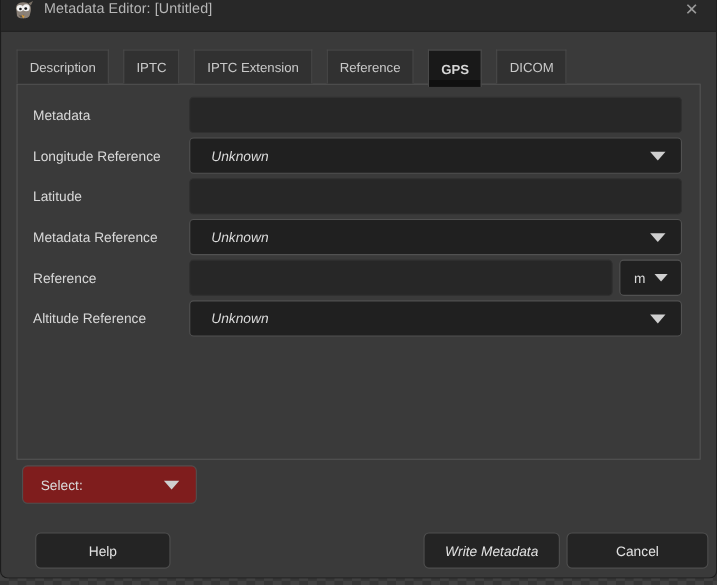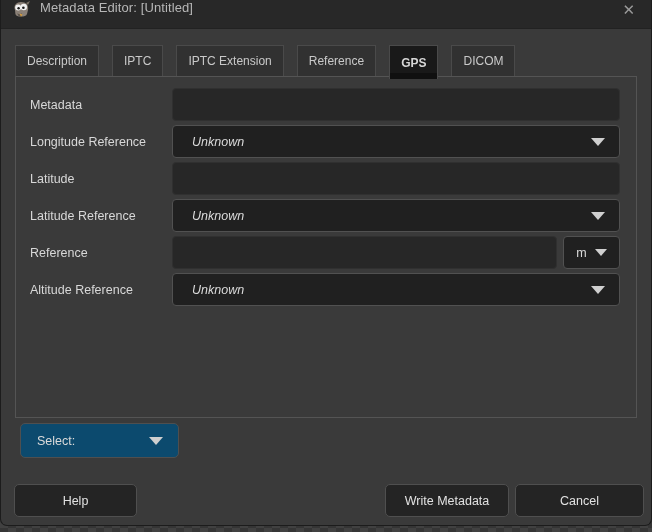--- a/index.html
+++ b/index.html
@@ -59,38 +59,38 @@
     border-top:8px solid #cfcfcf; flex:none;
   }
   .unit-combo {
     width:57px; flex:none; margin-left:6px; justify-content:center;
     padding:0 8px; gap:8px;
   }
   .unit-combo .arrow { border-left-width:6px; border-right-width:6px; border-top-width:7px; }
   
   .select-row { margin:5px 14px 0 19px; }
   .select-combo {
-    width:159px; height:35px; background:#0c4a6e; border:1px solid #4f4f4f;
+    width:159px; height:35px; background:#7f1d1d; border:1px solid #4f4f4f;
     border-radius:5px; display:flex; align-items:center; padding:0 15px 0 16px;
     color:#dadada; font-size:12.5px; cursor:default;
   }
   .select-combo .combo-text { flex:1; }
   
   .footer {
     position:absolute; left:0; right:0; bottom:8px; height:33px;
-    display:flex; align-items:center; padding:0 7px 0 13px;
+    display:flex; align-items:center; padding:0 7px 0 31px;
   }
   .btn {
     height:33px; background:#242424; border:1px solid #4f4f4f; border-radius:5px;
     color:#e2e2e2; font-size:12.5px; display:flex; align-items:center; justify-content:center;
     font-family:"Liberation Sans","DejaVu Sans",sans-serif; cursor:default;
   }
   .btn-help { width:123px; }
   .spacer { flex:1; }
-  .btn-write { width:124px; margin-right:6px; }
+  .btn-write { width:124px; margin-right:6px;font-style:italic; }
   .btn-cancel { width:129px; }
 </style>
 </head>
 <body>
 
 <div class="window">
 
   <div class="titlebar">
     <span class="app-icon">
       <svg width="20" height="17" viewBox="0 0 20 17">
@@ -131,21 +131,21 @@
         <span class="arrow"></span>
       </div>
     </div>
 
     <div class="row">
       <span class="lbl">Latitude</span>
       <input class="txt-input" type="text" value="" style="">
     </div>
 
     <div class="row">
-      <span class="lbl">Latitude Reference</span>
+      <span class="lbl">Metadata Reference</span>
       <div class="combo">
         <span class="combo-text">Unknown</span>
         <span class="arrow"></span>
       </div>
     </div>
 
     <div class="row">
       <span class="lbl">Reference</span>
       <input class="txt-input" type="text" value="" style="">
       <div class="combo unit-combo">

